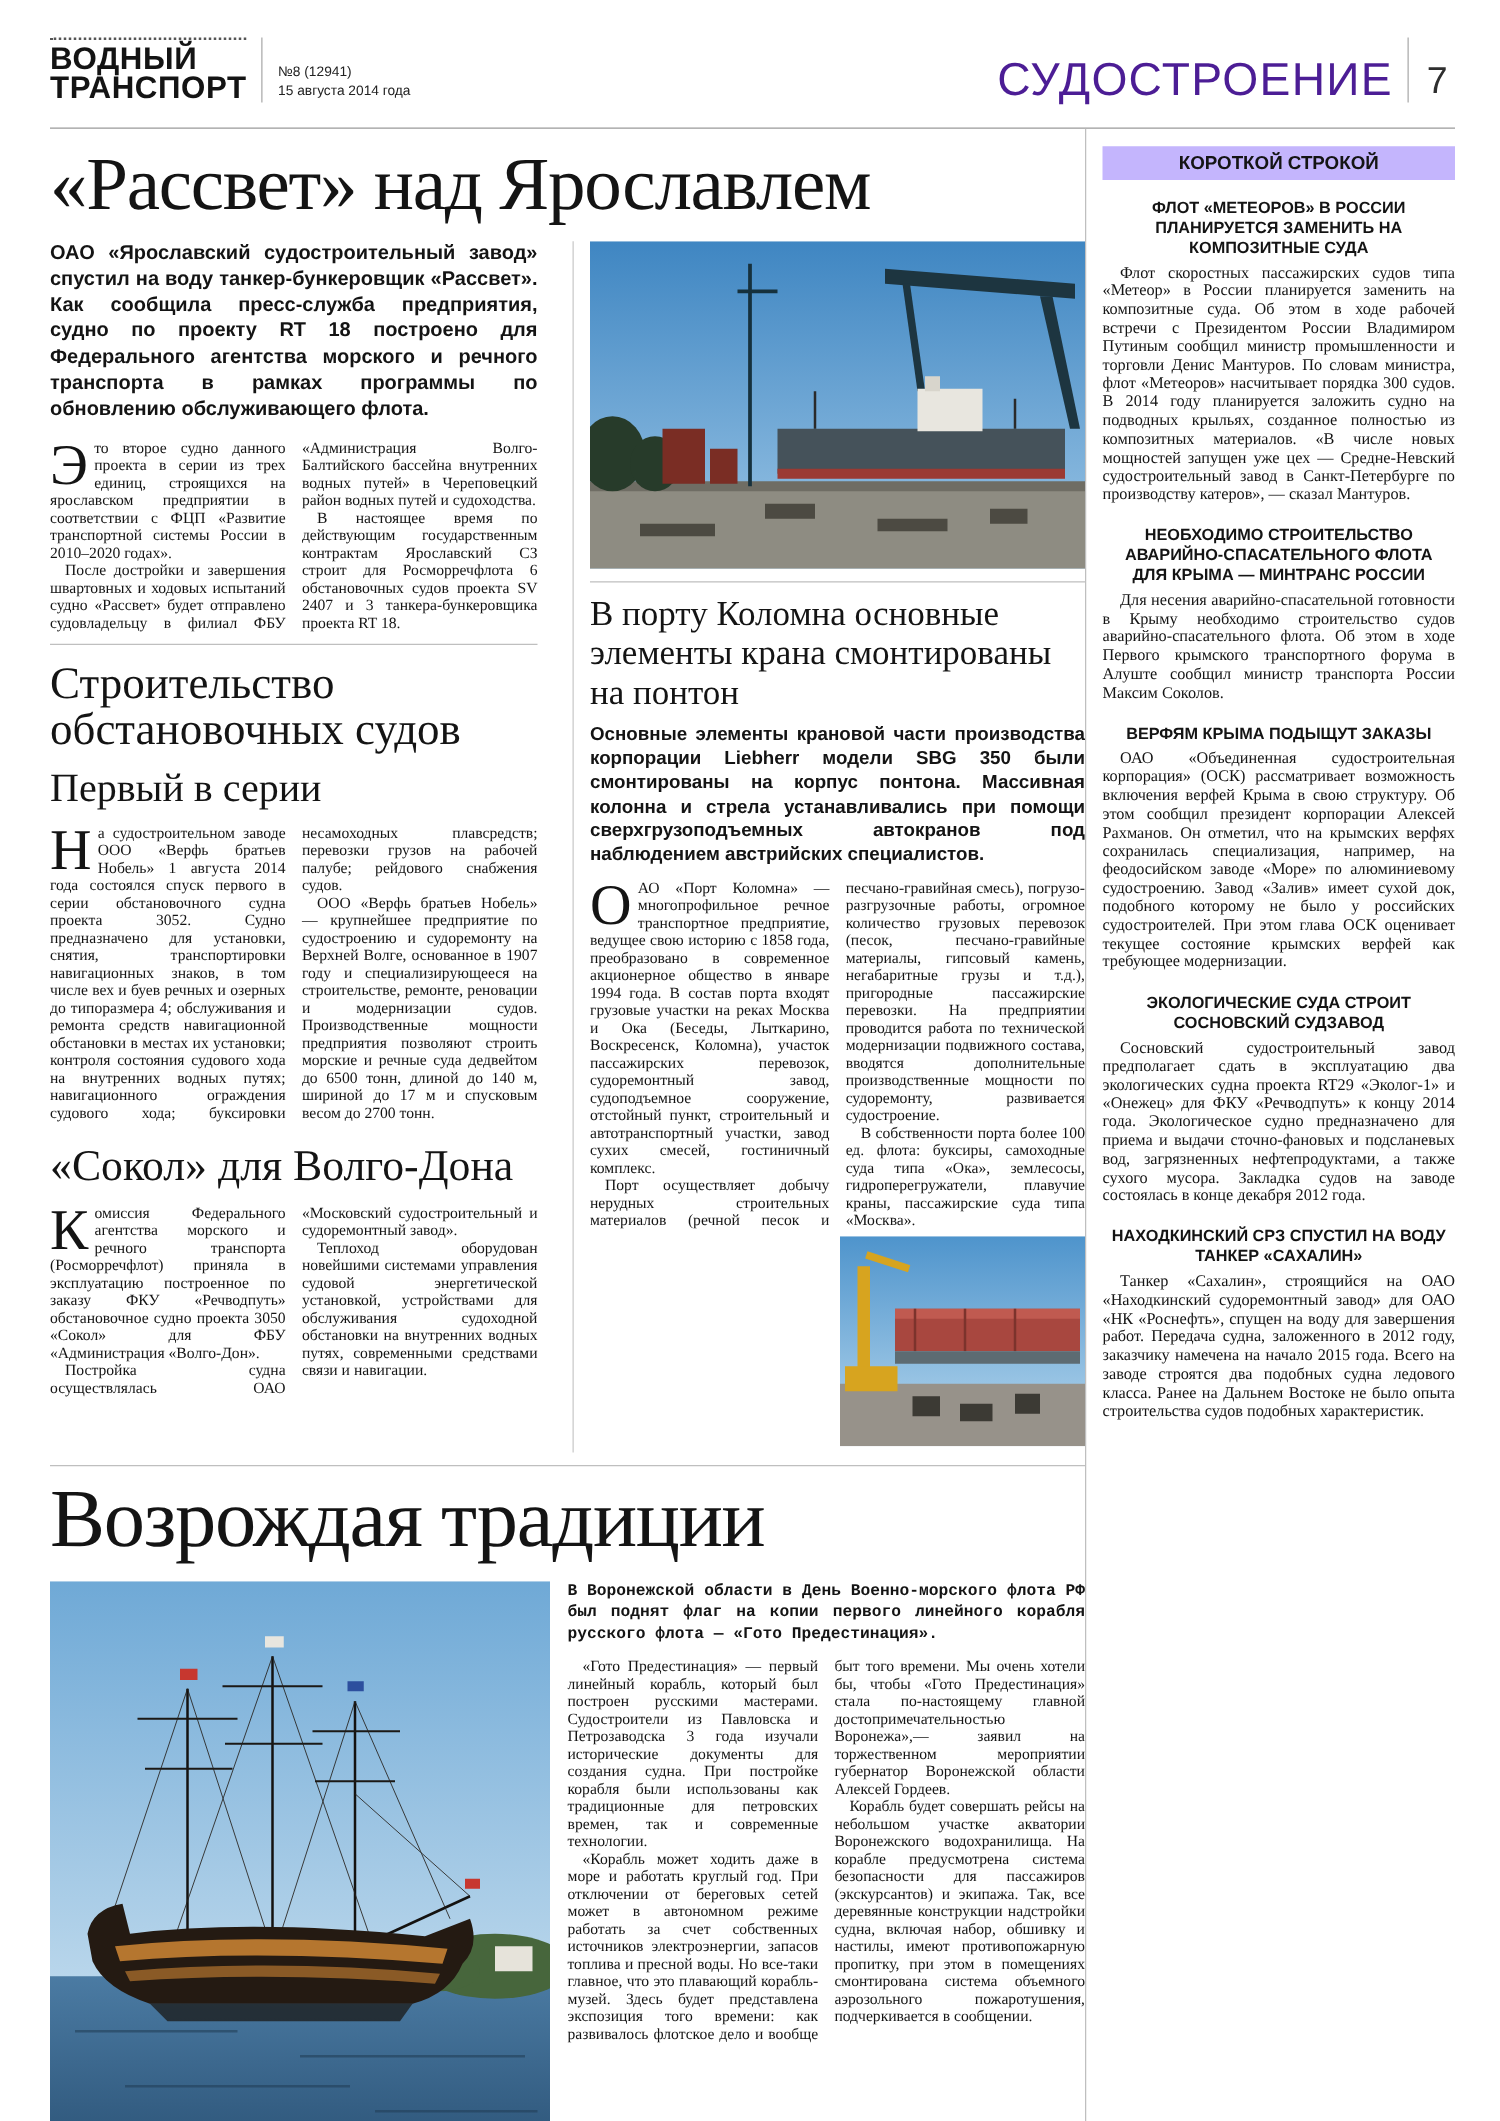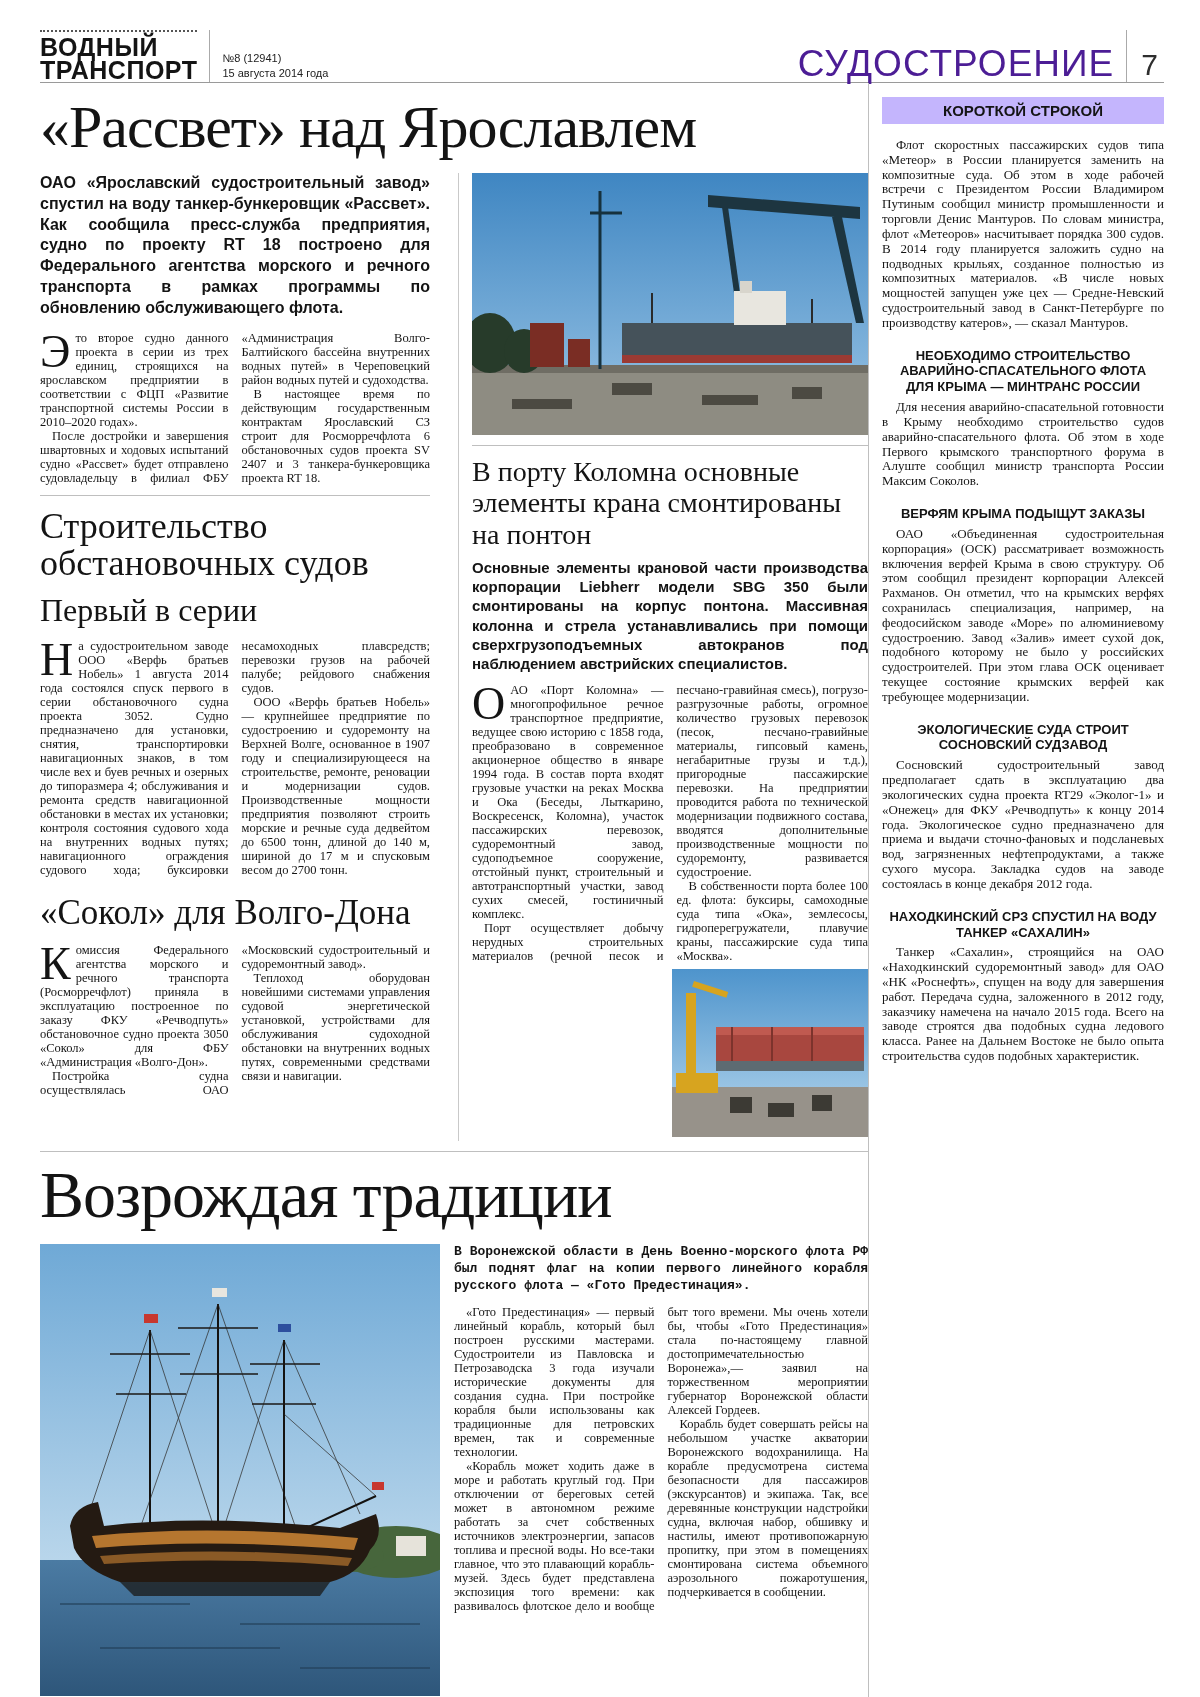--- a/index.html
+++ b/index.html
@@ -1,20 +1,20 @@
 <!DOCTYPE html>
 <html lang="ru"><head>
 <meta charset="utf-8">
 <style>
   html,body{margin:0;padding:0;background:#fff;}
   .page{width:1200px;height:1697px;position:relative;background:#fff;color:#141414;
         font-family:"Liberation Serif","DejaVu Serif",serif;overflow:hidden;}
 
   
-  .header{margin:0 36px 0 40px;padding:30px 0 0;border-bottom:1px solid #9a9a9a;
+  .header{margin:0 36px 0 40px;padding:30px 0 20px;border-bottom:1px solid #9a9a9a;
           display:flex;align-items:flex-end;}
   .logo{font-family:"Liberation Sans",sans-serif;font-weight:bold;font-size:25px;
         line-height:.92;letter-spacing:.5px;border-top:2px dotted #555;padding-top:4px;}
   .hdr-vdiv{width:1px;background:#aaa;align-self:stretch;margin:0 12px;}
   .issue{font-family:"Liberation Sans",sans-serif;font-size:11px;line-height:1.3;color:#222;
          padding-bottom:2px;}
   .hdr-spacer{flex:1;}
   .section-title{font-family:"Liberation Sans",sans-serif;font-size:37px;font-weight:normal;
                  color:#4c1d95;letter-spacing:1px;line-height:1;}
   .page-number{font-family:"Liberation Sans",sans-serif;font-size:30px;color:#2e2e2e;line-height:1;
@@ -286,20 +286,21 @@
             <p>Корабль будет совершать рейсы на небольшом участке акватории Воронежского водохранилища. На корабле предусмотрена система безопасности для пассажиров (экскурсантов) и экипажа. Так, все деревянные конструкции надстройки судна, включая набор, обшивку и настилы, имеют противопожарную пропитку, при этом в помещениях смонтирована система объемного аэрозольного пожаротушения, подчеркивается в сообщении.</p>
           </div>
         </div>
       </div>
     </div>
 
     <div class="side">
       <div class="side-header">КОРОТКОЙ СТРОКОЙ</div>
 
       <div class="side-item">
+        <div class="side-title">ФЛОТ «МЕТЕОРОВ» В РОССИИ ПЛАНИРУЕТСЯ ЗАМЕНИТЬ НА КОМПОЗИТНЫЕ СУДА</div>
         <p class="side-text">Флот скоростных пассажирских судов типа «Метеор» в России планируется заменить на композитные суда. Об этом в ходе рабочей встречи с Президентом России Владимиром Путиным сообщил министр промышленности и торговли Денис Мантуров. По словам министра, флот «Метеоров» насчитывает порядка 300 судов. В 2014 году планируется заложить судно на подводных крыльях, созданное полностью из композитных материалов. «В числе новых мощностей запущен уже цех — Средне-Невский судостроительный завод в Санкт-Петербурге по производству катеров», — сказал Мантуров.</p>
       </div>
 
       <div class="side-item">
         <div class="side-title">НЕОБХОДИМО СТРОИТЕЛЬСТВО АВАРИЙНО-СПАСАТЕЛЬНОГО ФЛОТА ДЛЯ КРЫМА — МИНТРАНС РОССИИ</div>
         <p class="side-text">Для несения аварийно-спасательной готовности в Крыму необходимо строительство судов аварийно-спасательного флота. Об этом в ходе Первого крымского транспортного форума в Алуште сообщил министр транспорта России Максим Соколов.</p>
       </div>
 
       <div class="side-item">
         <div class="side-title">ВЕРФЯМ КРЫМА ПОДЫЩУТ ЗАКАЗЫ</div>

